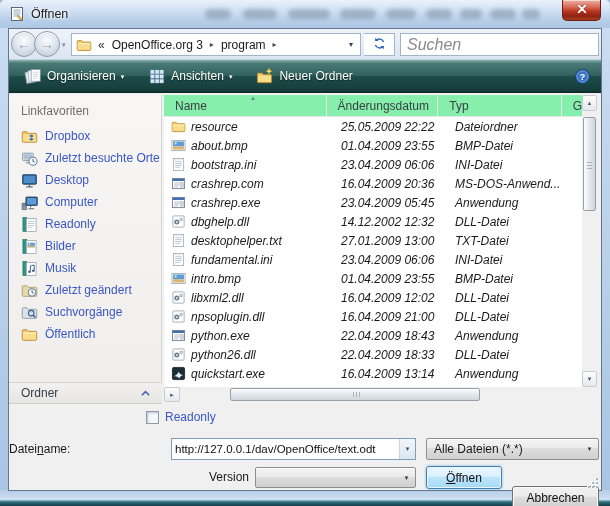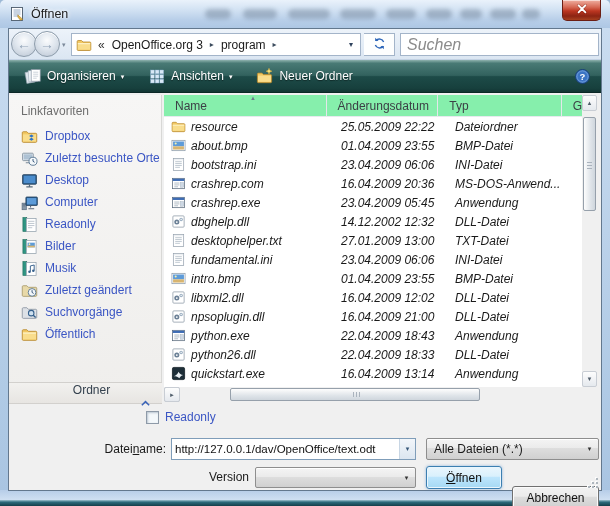--- a/index.html
+++ b/index.html
@@ -73,21 +73,21 @@
   
   .sidebar { position:absolute; left:0; top:66px; width:153px; height:309px;
     background:linear-gradient(180deg,#f7f6f5,#efeeec); border-right:1px solid #d8d8d6;padding-left:27px; }
   .side-header { position:absolute; left:12px; top:9px; color:#6e6e6e; }
   .side-items { position:absolute; left:0; top:30px; right:0; }
   .side-item { display:flex; align-items:center; height:22px; padding-left:12px; gap:7px; cursor:pointer; }
   .side-item .sicon { width:17px; height:17px; flex:none; }
   .side-item .slabel { color:#3b56c4; white-space:nowrap; }
   .ordner-bar { position:absolute; left:0; top:353px; width:153px; height:22px;
     background:linear-gradient(#f2f1ef,#e7e5e2); border-top:1px solid #d2d0cd; border-bottom:1px solid #d2d0cd;
-    display:flex; align-items:center; cursor:pointer;flex-direction:column; }
+    display:flex; align-items:center; cursor:pointer; }
   .ordner-label { margin-left:12px; color:#34414e; }
   .ordner-chevron { margin-left:auto; margin-right:10px; width:13px; height:13px; }
 
   
   .filelist { position:absolute; left:155px; top:66px; width:433px; height:307px; background:#fff; }
   .list-header { position:absolute; left:0; top:0; right:15px; height:22px; background:#86efac;
     border-bottom:1px solid #e7eaee; display:flex; }
   .hcell { position:relative; display:flex; align-items:center; padding-left:11px; color:#3c4046;
     border-right:1px solid #e4e7ea; cursor:pointer; }
   .c0 { width:166px; } .c1 { width:114px; } .c2 { width:126px; } .c3 { flex:1; border-right:none; }
@@ -118,21 +118,21 @@
     box-shadow:3px 0 0 #aab3bd, 6px 0 0 #aab3bd; width:1px; }
   .scroll-corner { position:absolute; right:0; bottom:0; width:15px; height:15px; background:#f0f0f0; }
 
   
   .chkrow { position:absolute; left:0; top:381px; width:512px; height:16px; }
   .checkbox { position:absolute; left:137px; top:1px; width:13px; height:13px; background:#f4f8fb;
     border:1px solid #8e9aa8; box-shadow:inset 1px 1px 2px rgba(120,140,160,.45); cursor:pointer; }
   .chklabel { position:absolute; left:156px; top:0; color:#3b56c4; cursor:pointer; }
 
   .frow2 { position:absolute; left:0; top:409px; width:592px; height:22px; }
-  .flabel { position:absolute; left:0; top:4px; width:157px; text-align:right; color:#1a1a1a; }
+  .flabel { position:absolute; left:0; top:4px; width:157px; text-align:left; color:#1a1a1a; }
   .combo-input { position:absolute; left:162px; top:0; width:245px; height:22px; background:#fff;
     border:1px solid #7f9db9; display:flex; }
   .combo-input input { flex:1; border:none; outline:none; font-family:"Liberation Sans",sans-serif;
     font-size:11.5px; padding:0 3px; color:#111; background:transparent; }
   .combo-arrow { width:16px; display:flex; align-items:center; justify-content:center; font-size:7px;
     color:#365678; cursor:pointer; background:linear-gradient(#f2f6fa,#dce6f0); border-left:1px solid #c8d6e4; }
   .gray-combo { position:absolute; height:22px; border:1px solid #8e8e8e; border-radius:2px;
     background:linear-gradient(#f4f4f4 0%, #ebebeb 45%, #dedede 46%, #d0d0d0 100%);
     display:flex; align-items:center; cursor:pointer; box-shadow:inset 0 1px 0 #fff; }
   .gray-combo .val { flex:1; padding:0 7px; white-space:nowrap; overflow:hidden; }

